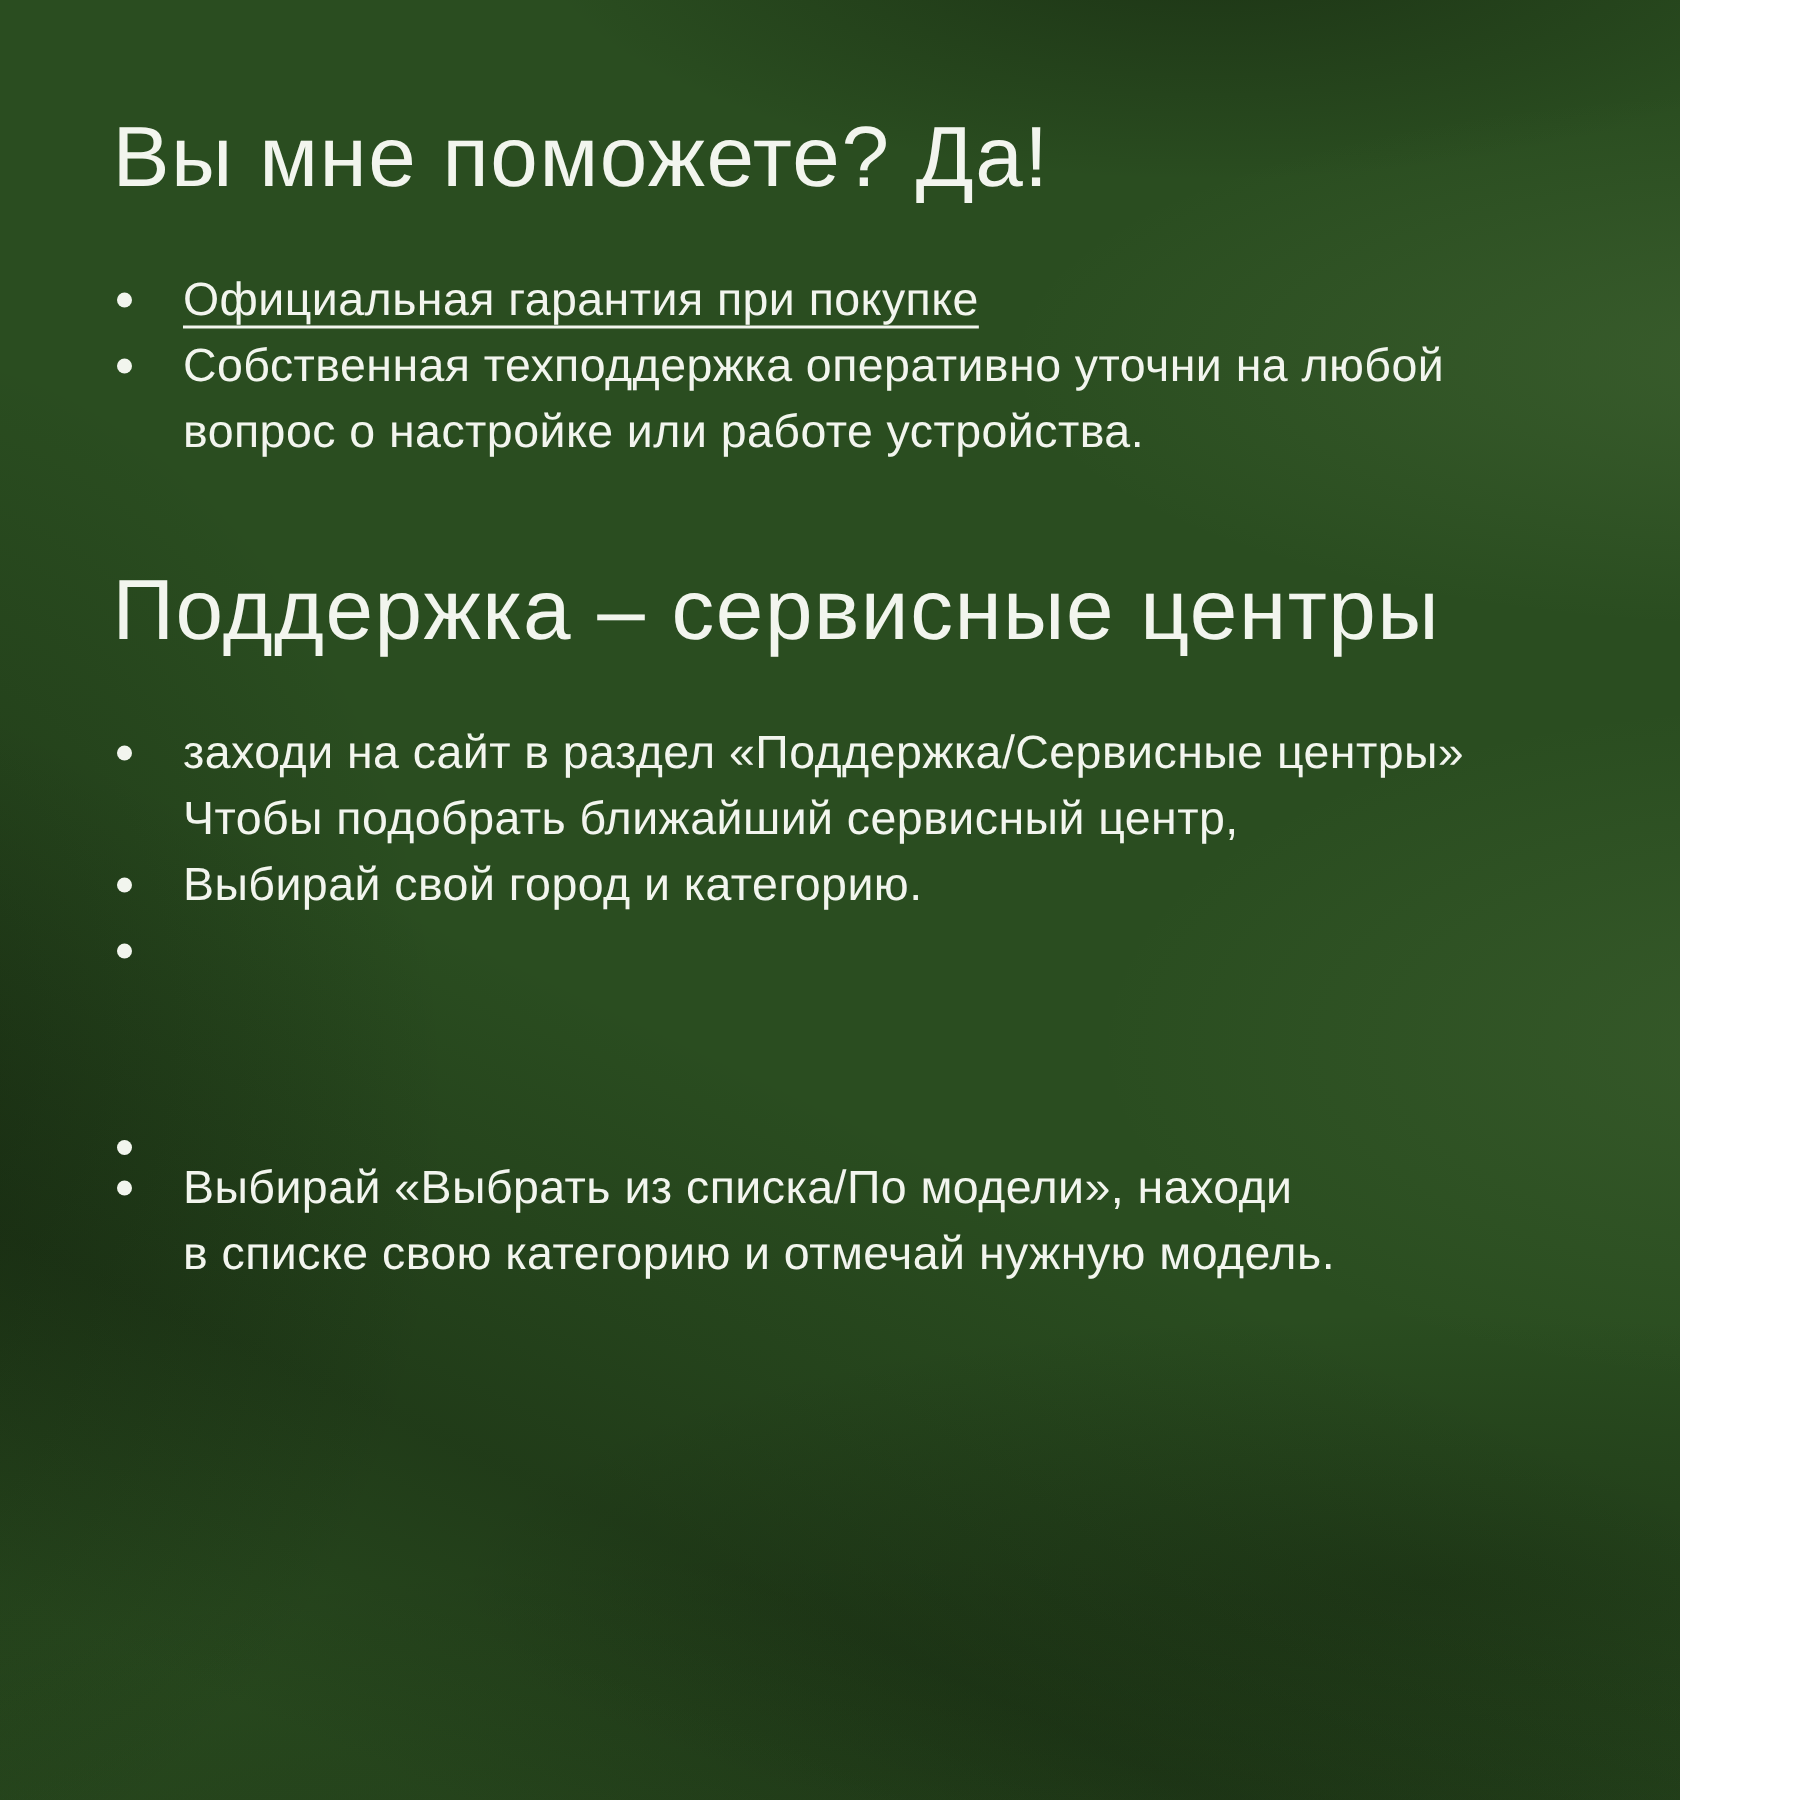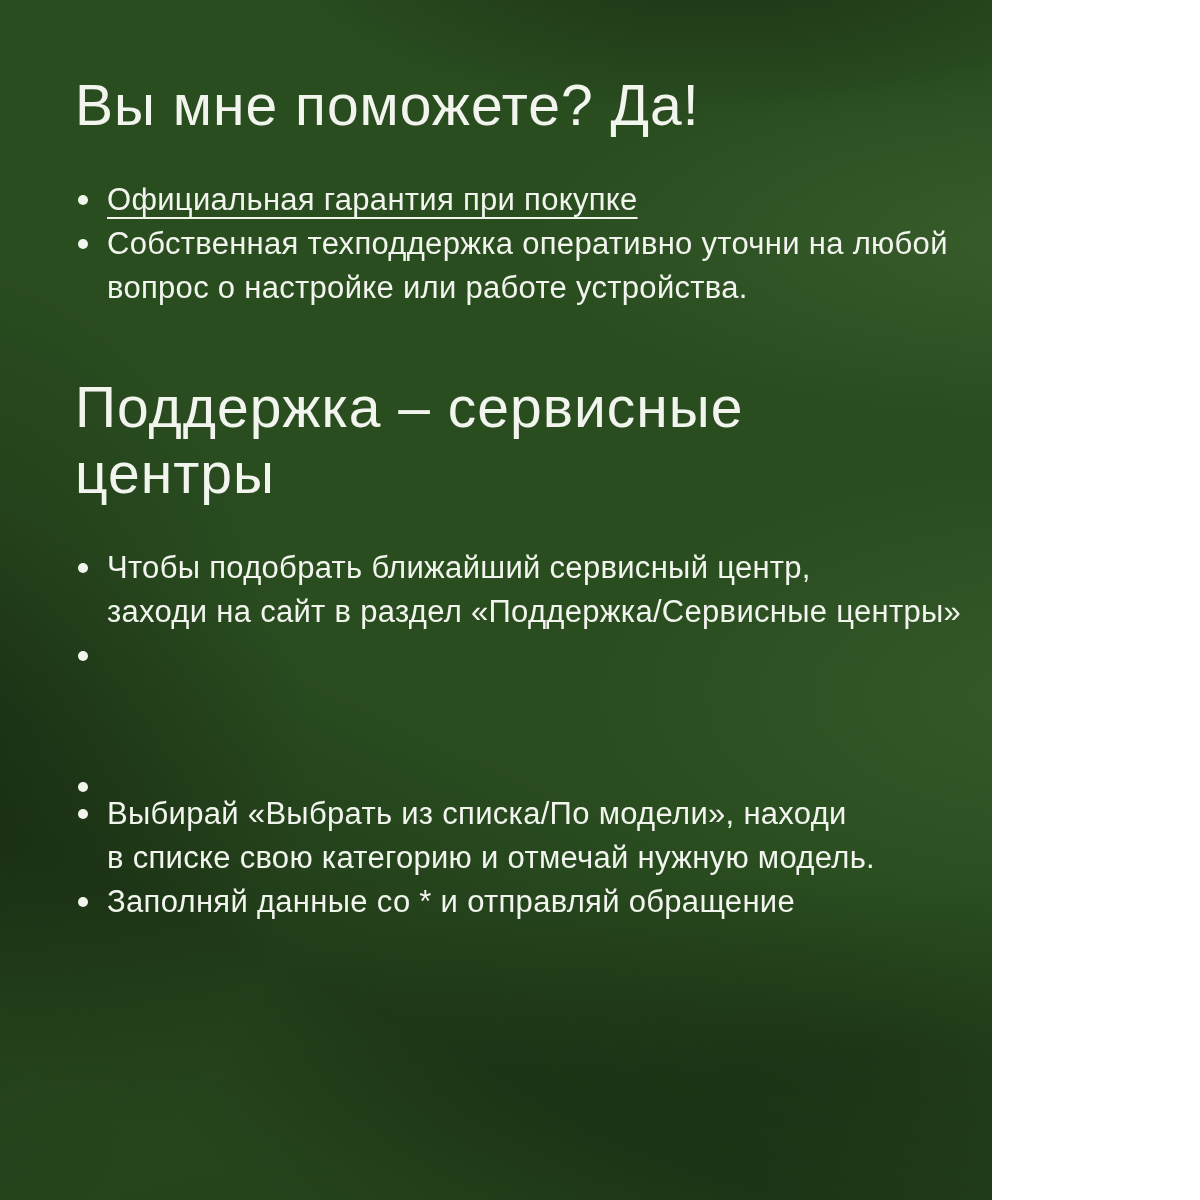--- a/index.html
+++ b/index.html
@@ -8,21 +8,21 @@
   }
   body {
     width: 1200px;
     height: 1200px;
     overflow: hidden;
     font-family: "Liberation Sans", sans-serif;
     color: #f2f5ee;
   }
   .slide {
     position: relative;
-    width: 992px;
+    width: 1120px;
     height: 1200px;
     box-sizing: border-box;
     padding: 72px 50px 0 75px;
     background-color: #2a4d20;
     background-image:
       radial-gradient(ellipse 700px 260px at 72% -4%, rgba(10,18,6,0.45), transparent 65%),
       radial-gradient(ellipse 900px 300px at 108% 20%, rgba(150,190,120,0.14), transparent 60%),
       radial-gradient(ellipse 800px 380px at 108% 58%, rgba(140,180,110,0.12), transparent 60%),
       radial-gradient(ellipse 600px 800px at -8% 62%, rgba(8,14,5,0.35), transparent 65%),
       linear-gradient(205deg, transparent 58%, rgba(8,14,5,0.28) 78%, rgba(20,35,12,0.10) 92%),
@@ -40,20 +40,21 @@
     letter-spacing: 1px;
   }
   ul.bullets {
     list-style: none;
     margin: 0;
     padding: 0;
   }
   ul.bullets li {
     display: flex;
     align-items: flex-start;
+    gap: 15px;
   }
   .dot {
     flex: none;
     width: 10px;
     height: 10px;
     border-radius: 50%;
     background: #f2f5ee;
     margin: 17px 19px 0 3px;
   }
   .txt {
@@ -93,44 +94,44 @@
       </li>
     </ul>
   </section>
 
   <section class="section s2">
     <h1>Поддержка – сервисные центры</h1>
     <ul class="bullets">
       <li>
         <span class="dot"></span>
         <div class="txt">
+          <div class="line">заходи на сайт в раздел «Поддержка/Сервисные центры»</div>
           <div class="line">Чтобы подобрать ближайший сервисный центр,</div>
-          <div class="line">заходи на сайт в раздел «Поддержка/Сервисные центры»</div>
+        </div>
+      </li>
+      <li>
+        <span class="dot"></span>
+        <div class="txt">
+          <div class="line">Выбирай свой город и категорию.</div>
         </div>
       </li>
       <li>
         <span class="dot"></span>
       </li>
     </ul>
   </section>
 
   <section class="section s3">
     <ul class="bullets">
       <li>
         <span class="dot"></span>
       </li>
       <li>
         <span class="dot"></span>
         <div class="txt">
           <div class="line">Выбирай «Выбрать из списка/По модели», находи</div>
           <div class="line">в списке свою категорию и отмечай нужную модель.</div>
         </div>
       </li>
-      <li>
-        <span class="dot"></span>
-        <div class="txt">
-          <div class="line">Заполняй данные со * и отправляй обращение</div>
-        </div>
-      </li>
     </ul>
   </section>
 
 </div>
 
 </body></html>

